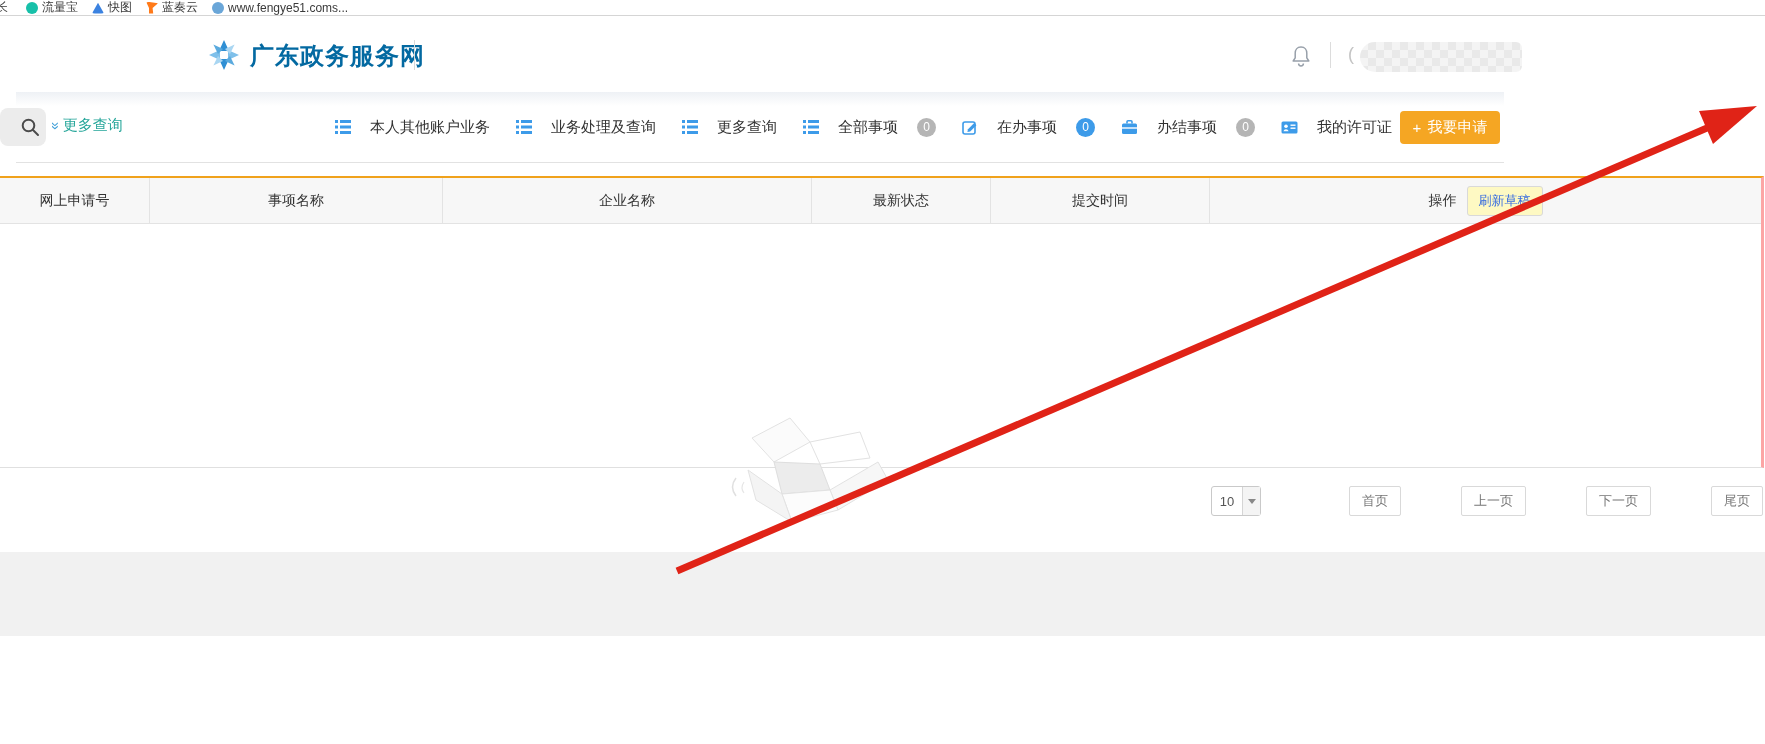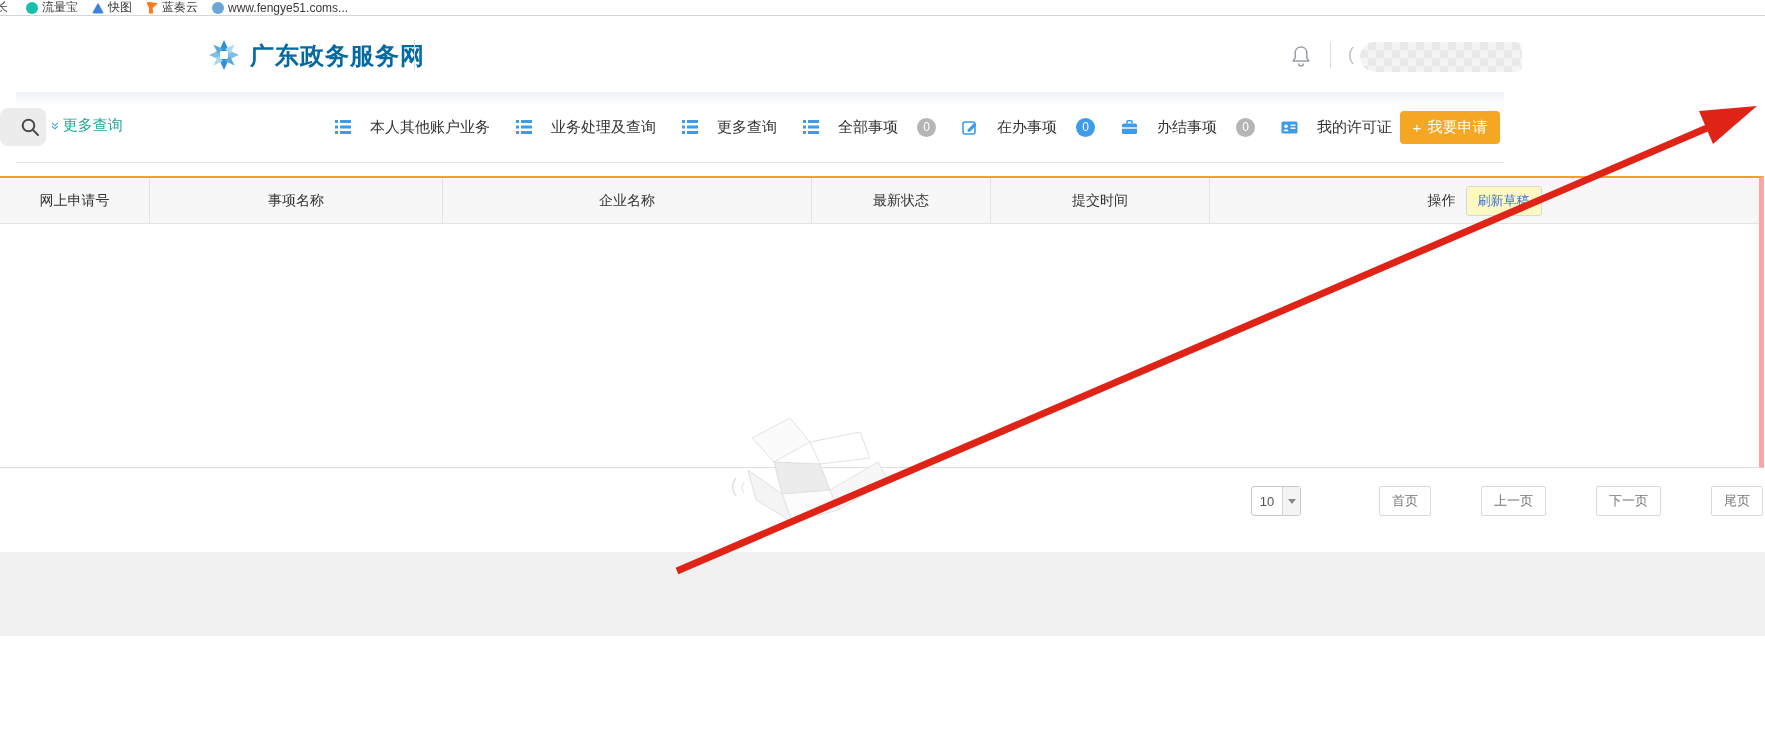--- a/index.html
+++ b/index.html
@@ -35,31 +35,31 @@
   .nav-right{position:absolute;right:112px;top:0;height:70px;display:flex;align-items:center;gap:26px;}
   .nav-item{display:flex;align-items:center;gap:19px;font-size:15px;color:#333;white-space:nowrap;cursor:pointer;}
   .badge{min-width:19px;height:19px;border-radius:10px;color:#fff;font-size:12px;line-height:19px;text-align:center;
     display:inline-block;padding:0 2px;box-sizing:border-box;}
   .badge.gray{background:#b5b5b5;}
   .badge.blue{background:#3d9be9;}
   .apply-btn{position:absolute;right:4px;top:19px;height:33px;width:100px;background:#f5a623;color:#fff;
     border:none;border-radius:4px;font-size:15px;display:flex;align-items:center;justify-content:center;gap:6px;cursor:pointer;}
   
   .table-card{position:absolute;left:0;top:176px;width:1764px;height:292px;box-sizing:border-box;
-    border-top:2px solid #f0a21c;border-right:5px solid #fca5a5;border-bottom:1px solid #e0e0e0;background:#fff;}
+    border-top:2px solid #f0a21c;border-right:3px solid #fca5a5;border-bottom:1px solid #e0e0e0;background:#fff;}
   .thead{display:flex;height:46px;background:#f7f7f7;border-bottom:1px solid #e3e3e3;box-sizing:border-box;}
   .th{display:flex;align-items:center;justify-content:center;font-size:14px;color:#333;
     border-right:1px solid #e3e3e3;box-sizing:border-box;}
   .th:last-child{border-right:none;}
   .refresh-btn{margin-left:10px;background:#fef9c3;border:1px solid #d9d9d9;border-radius:3px;color:#3a6ee0;
     font-size:13px;padding:5px 11px;cursor:pointer;}
   .empty{position:absolute;left:690px;top:234px;width:240px;text-align:center;}
   .empty-text{margin-top:14px;font-size:14px;color:#666;}
   
-  .pagination{position:absolute;right:2px;top:486px;height:30px;display:flex;align-items:center;gap:2px;}
+  .pagination{position:absolute;right:2px;top:486px;height:30px;display:flex;align-items:center;gap:12px;}
   .pg-select{width:50px;height:30px;border:1px solid #c9c9c9;border-radius:3px;background:#fff;display:flex;
     align-items:center;box-sizing:border-box;margin-right:28px;cursor:pointer;}
   .pg-select .val{flex:1;text-align:center;font-size:13px;color:#555;}
   .pg-select .dd{width:17px;height:100%;border-left:1px solid #d5d5d5;background:#f4f4f4;display:flex;align-items:center;justify-content:center;}
   .dd-tri{width:0;height:0;border-left:4px solid transparent;border-right:4px solid transparent;border-top:5px solid #888;}
   .pg-btn{height:30px;background:#fff;border:1px solid #d9d9d9;border-radius:2px;color:#777;font-size:13px;
     padding:0 12px;cursor:pointer;margin-left:48px;}
   
   .footer{position:absolute;left:0;top:552px;width:1765px;height:84px;background:#f1f1f1;}
   

